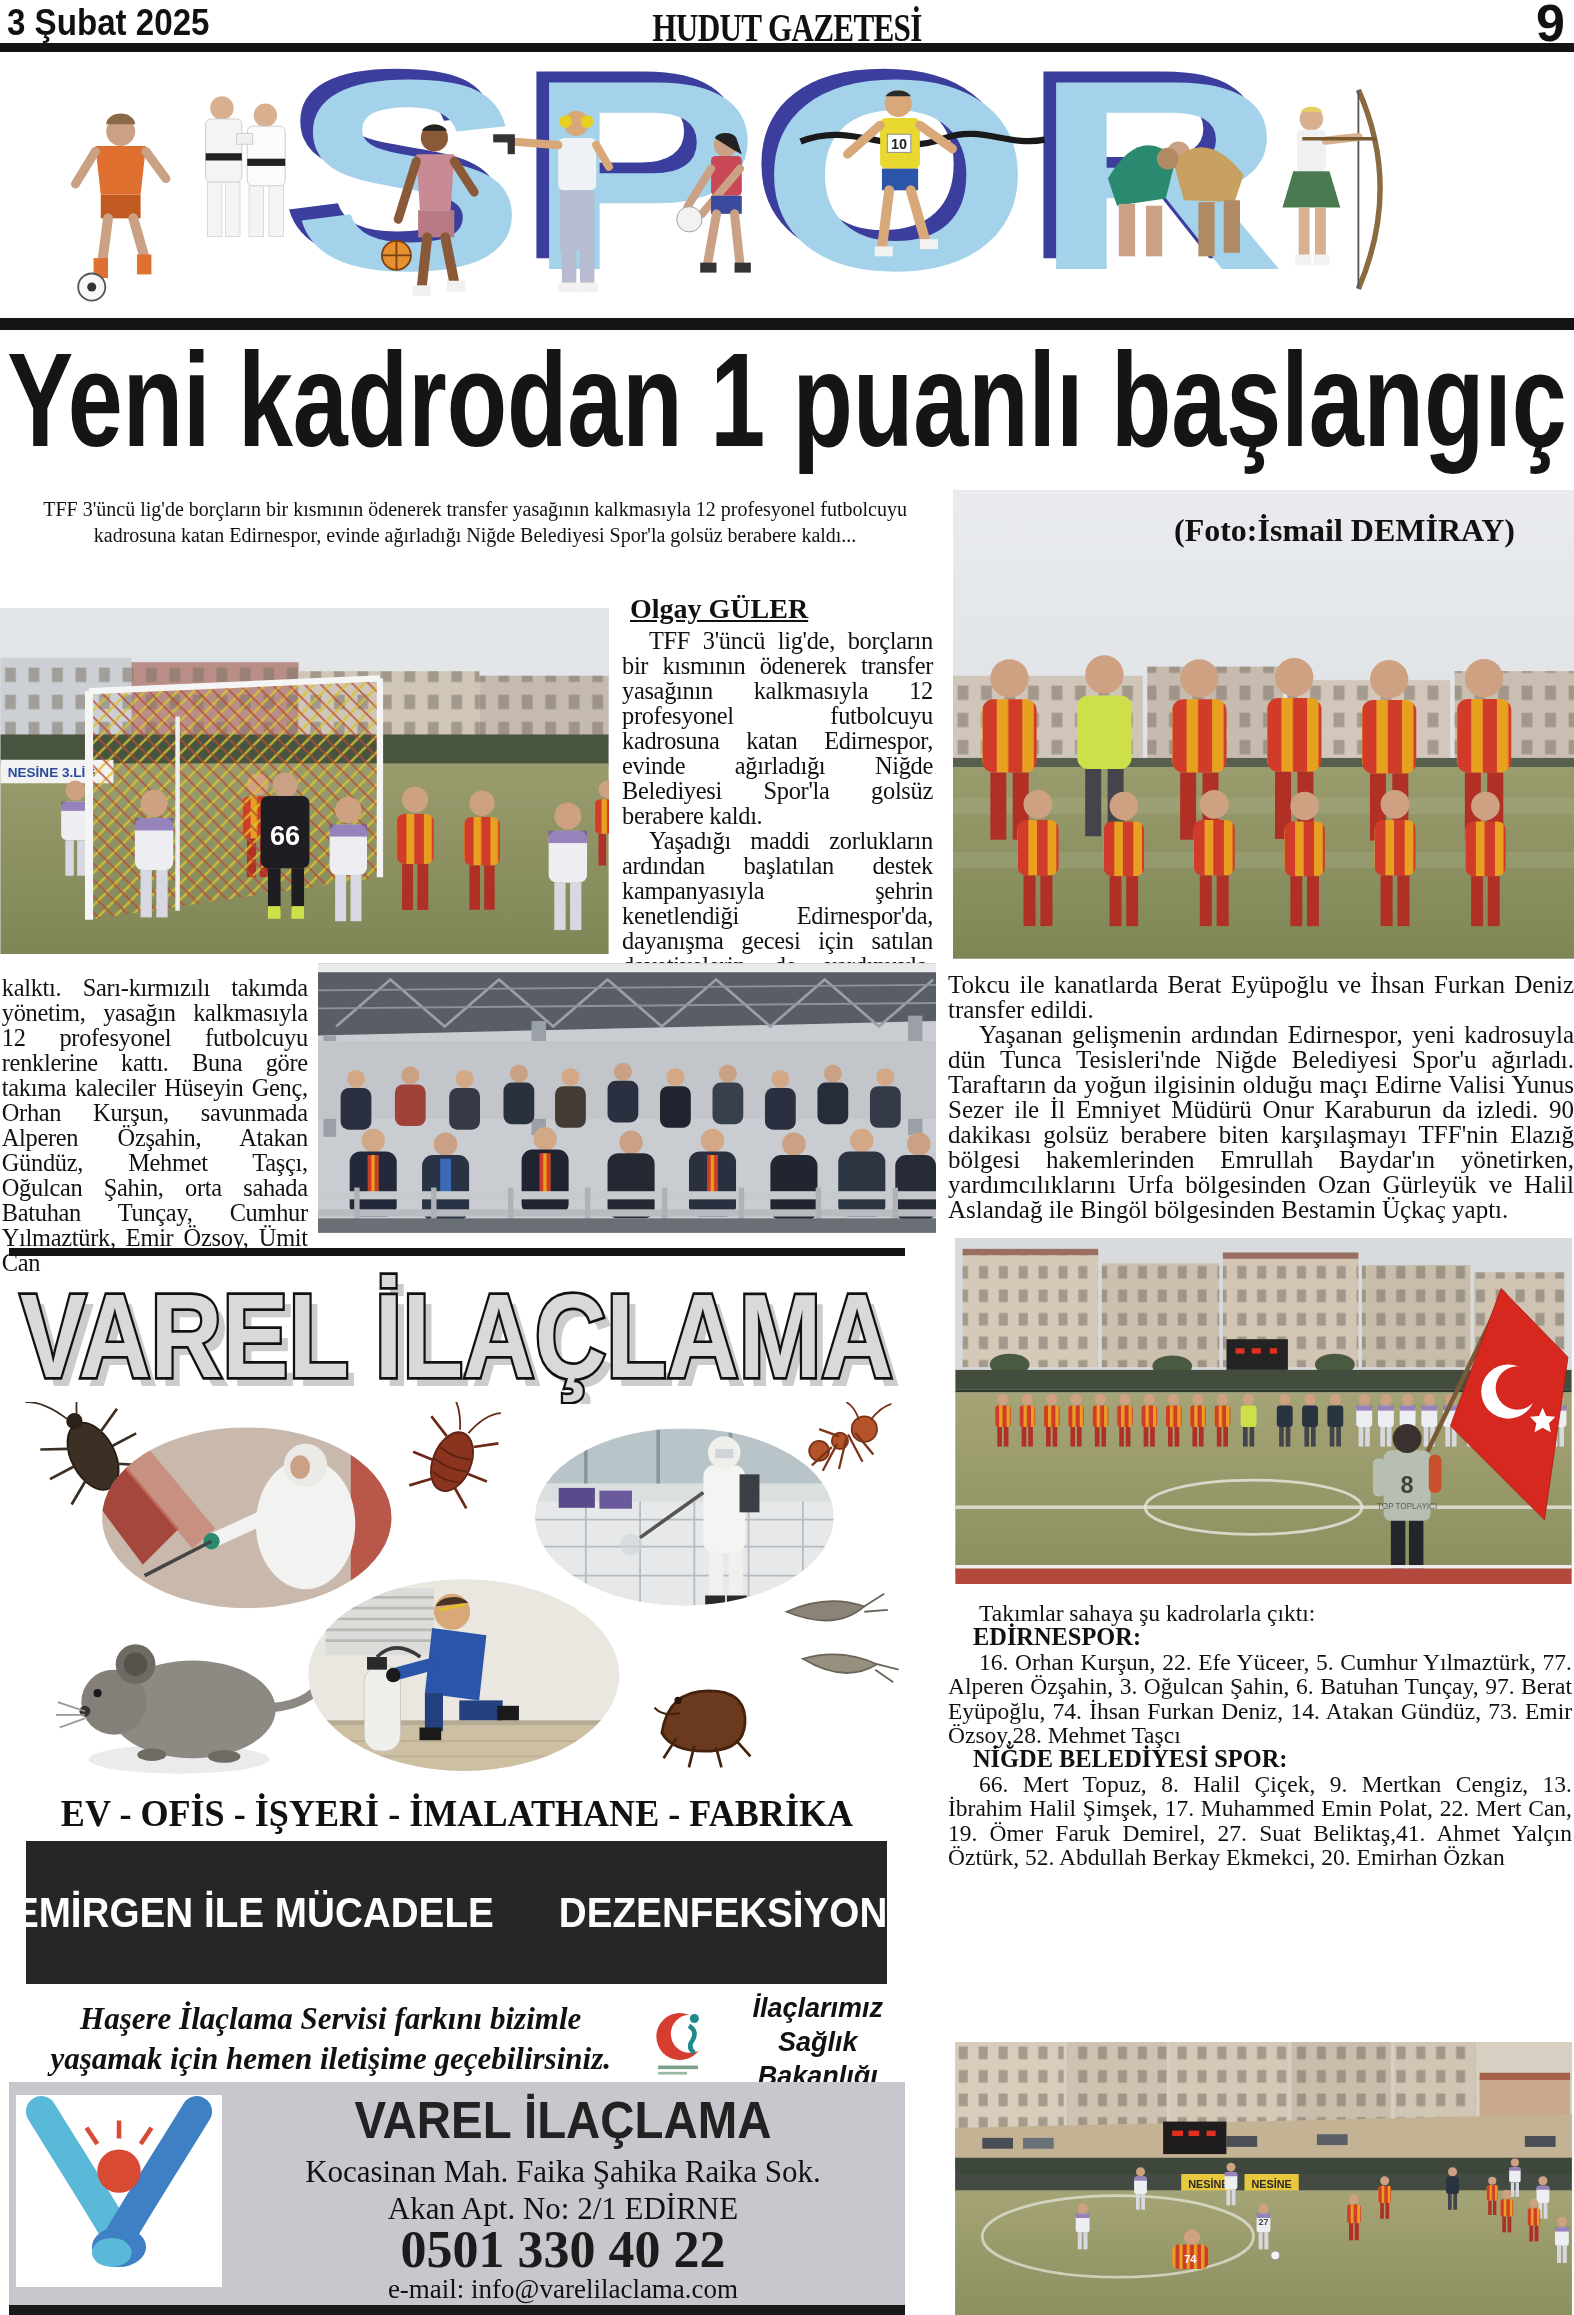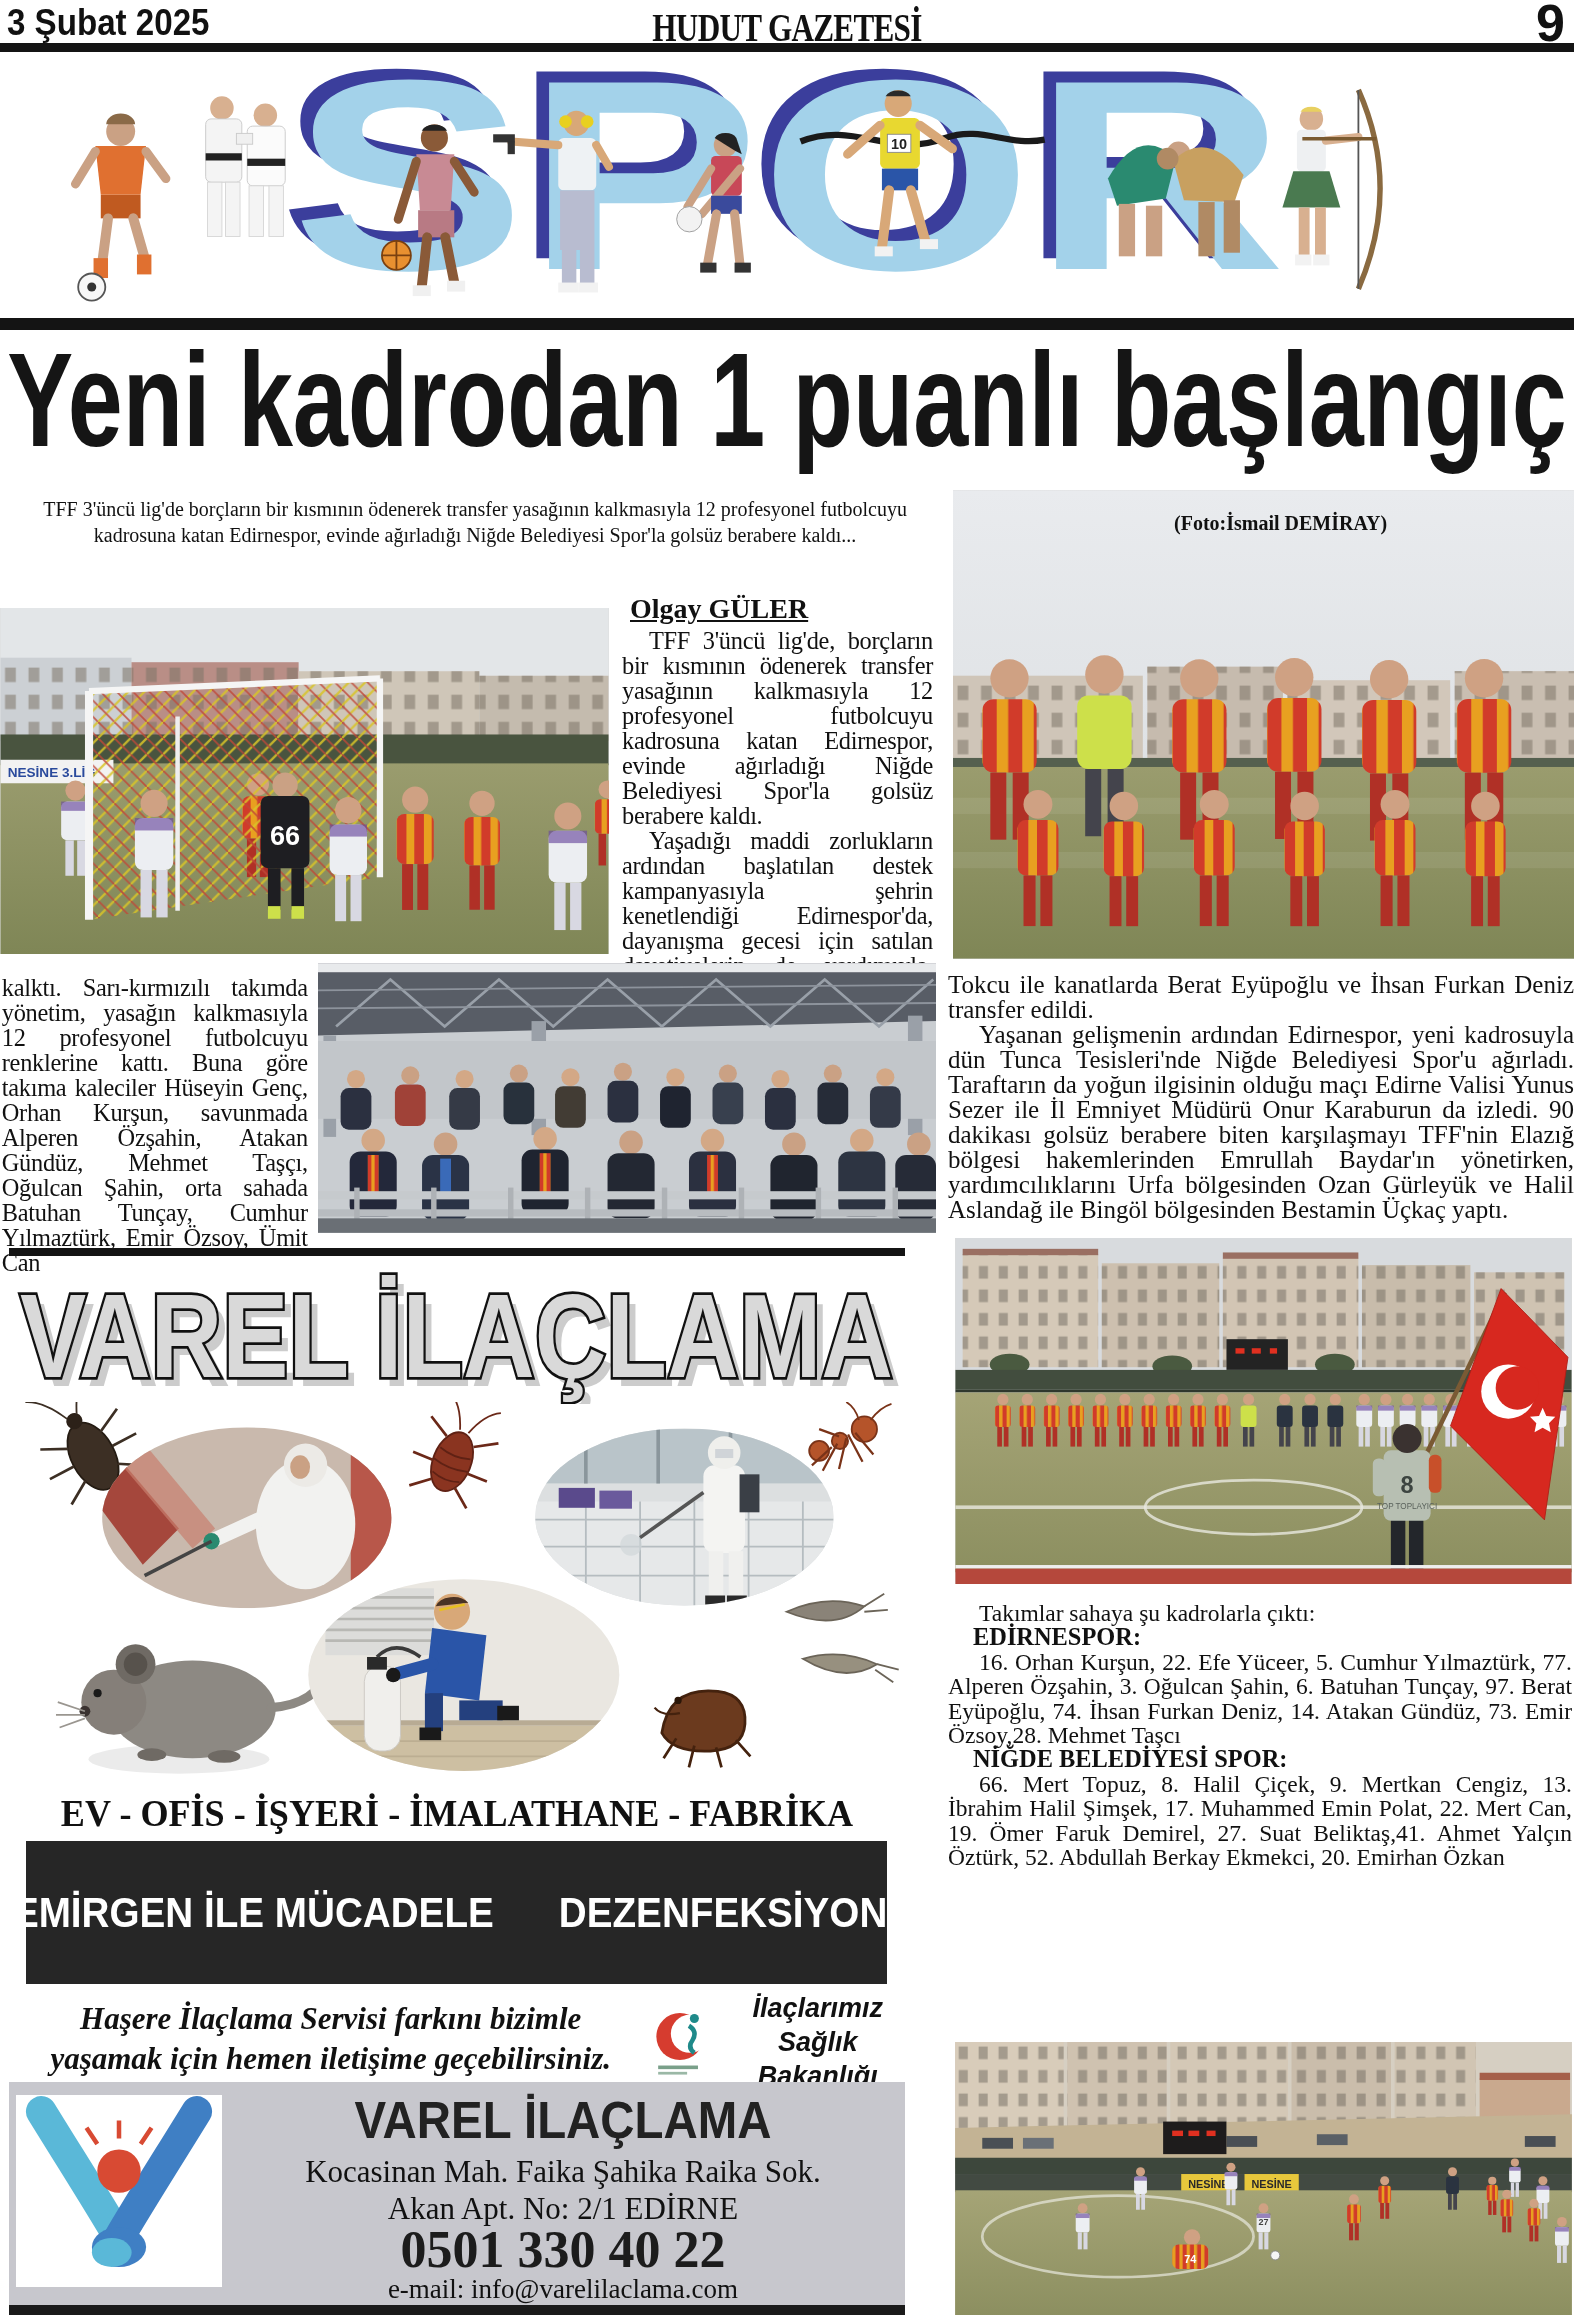--- a/index.html
+++ b/index.html
@@ -8,21 +8,21 @@
   .abs{position:absolute;}
   .sans{font-family:"Liberation Sans", sans-serif;}
   .rule{background:#141414;}
   
   .mh-date{left:7.2px;top:1.8px;font-weight:bold;font-size:36px;transform:scaleX(.92);transform-origin:left top;}
   .mh-title{left:0;top:5.4px;width:100%;text-align:center;font-weight:bold;font-size:39px;
             letter-spacing:-0.9px;transform:scaleX(.80);transform-origin:center top;}
   .mh-page{right:9px;top:-7.2px;font-weight:bold;font-size:52px;}
   
   .lead{left:13.6px;top:496px;width:923px;text-align:center;font-weight:normal;font-size:20px;line-height:1.32;}
-  .credit{left:1174px;top:512px;font-weight:bold;font-size:20px;z-index:6;}
+  .credit{left:1174px;top:512px;font-weight:bold;font-size:32px;z-index:6;}
   .byline{left:630px;top:593px;width:304px;font-weight:bold;font-size:28px;text-decoration:underline;}
   
   .col{text-align:justify;}
   .col p{margin:0;}
   .c1{left:622px;top:628px;width:311px;font-size:24.4px;line-height:25px;letter-spacing:-0.3px;}
   .c1 p{text-indent:27px;}
   .c2{left:1.8px;top:975px;width:306px;font-size:24.4px;line-height:25px;letter-spacing:-0.3px;}
   .c3{left:948px;top:972px;width:626px;font-size:25px;line-height:25px;}
   .c3 .ind{text-indent:31px;}
   .roster{left:948px;top:1601px;width:624px;font-size:23.5px;line-height:24.4px;text-align:justify;}

